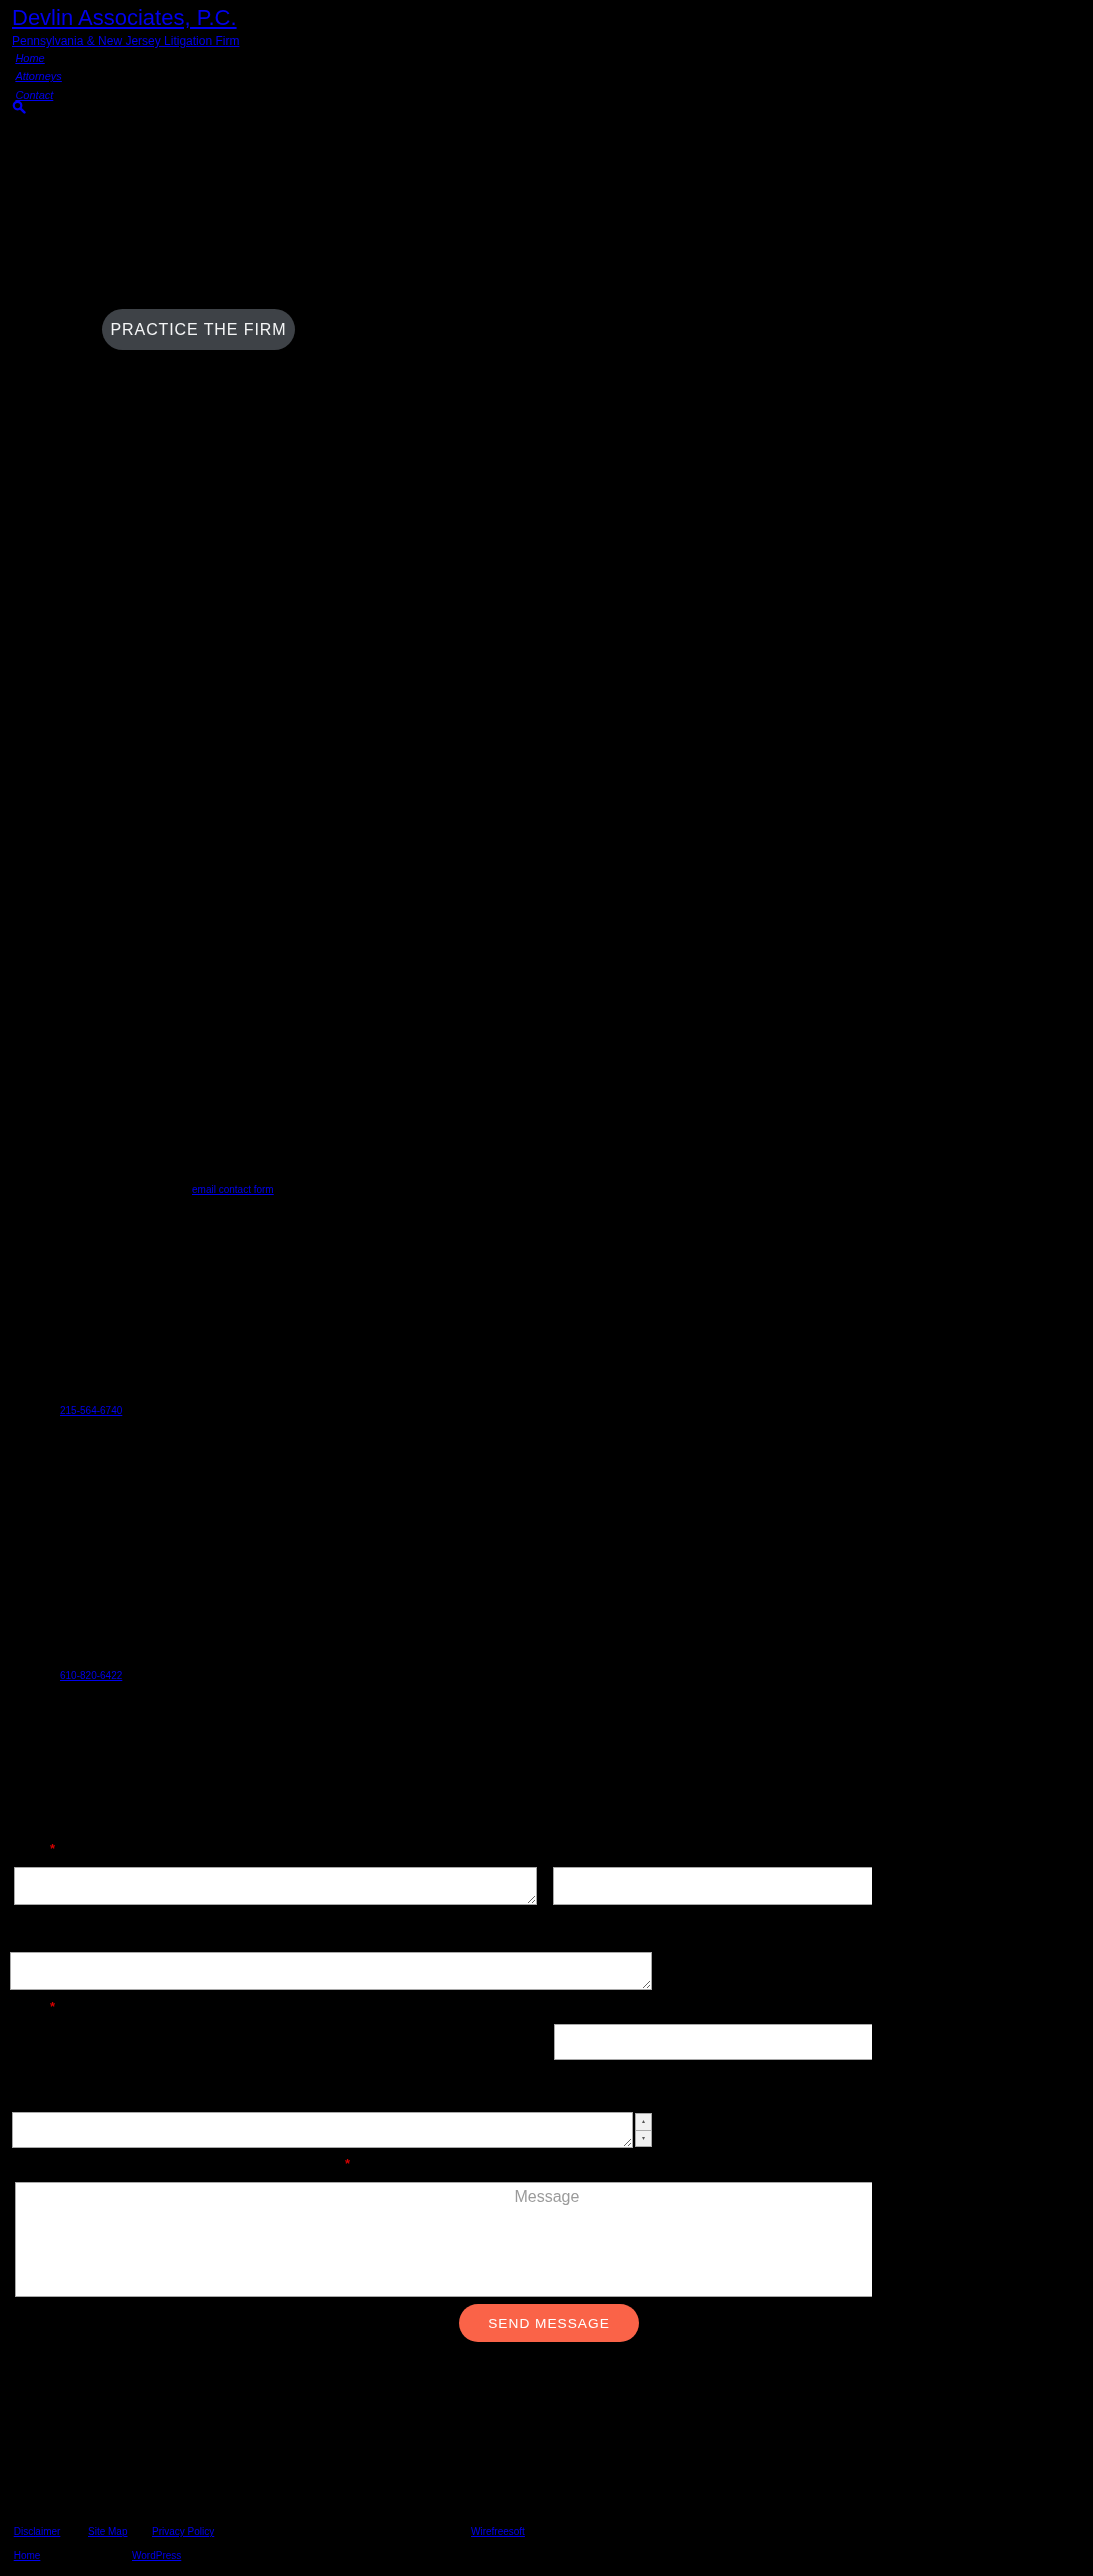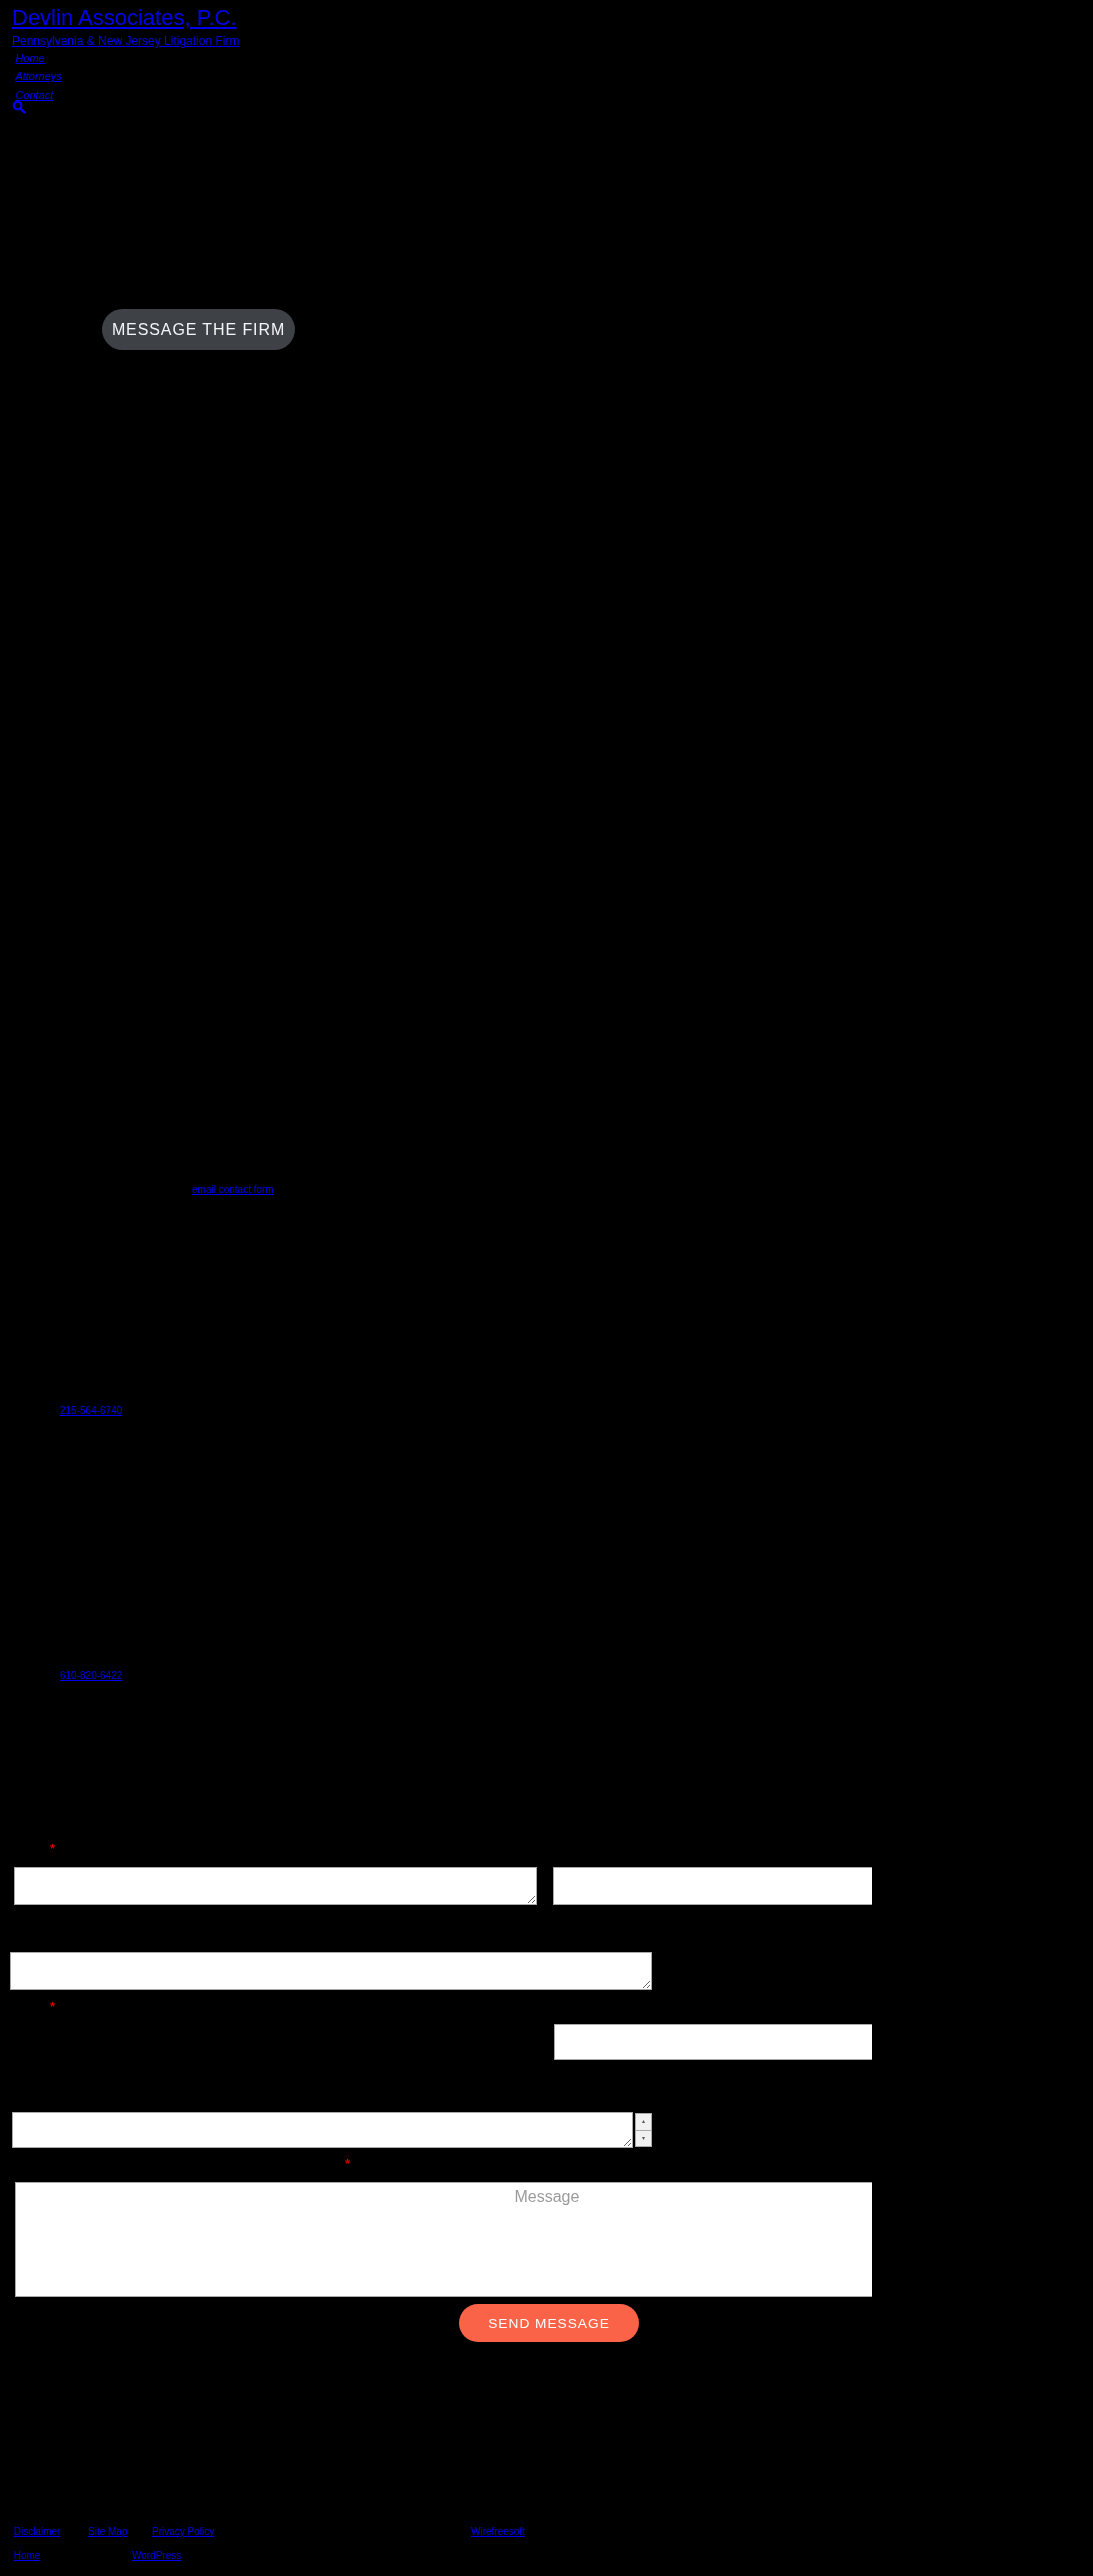--- a/index.html
+++ b/index.html
@@ -84,21 +84,21 @@
 
   <a class="abs search-link" style="left:12px; top:100px;">
     <span>
       <svg width="13.7" height="13.7" viewBox="0 0 16 16">
         <circle cx="6.5" cy="6.5" r="4.4" fill="none" stroke="#0000EE" stroke-width="2.6"></circle>
         <line x1="10" y1="10" x2="14.5" y2="14.5" stroke="#0000EE" stroke-width="3" stroke-linecap="round"></line>
       </svg>
     </span>
   </a>
 
-  <button class="pill hero abs" style="left:102px; top:309px;">MESSAGE THE FIRM</button>
+  <button class="pill hero abs" style="left:102px; top:309px;">PRACTICE THE FIRM</button>
 
 
   <a class="lnk abs foot-lnk" style="left:192px; top:1184px;">email contact form</a>
 
   <a class="lnk abs foot-lnk" style="left:60px; top:1405px;">215-564-6740</a>
 
   <a class="lnk abs foot-lnk" style="left:60px; top:1670px;">610-820-6422</a>
 
   <span class="req" style="left:50px; top:1841px;">*</span>
 

